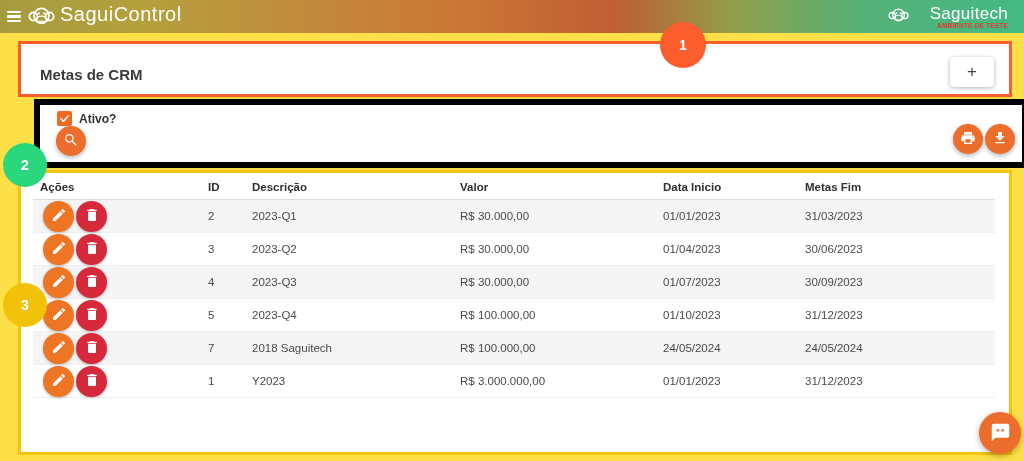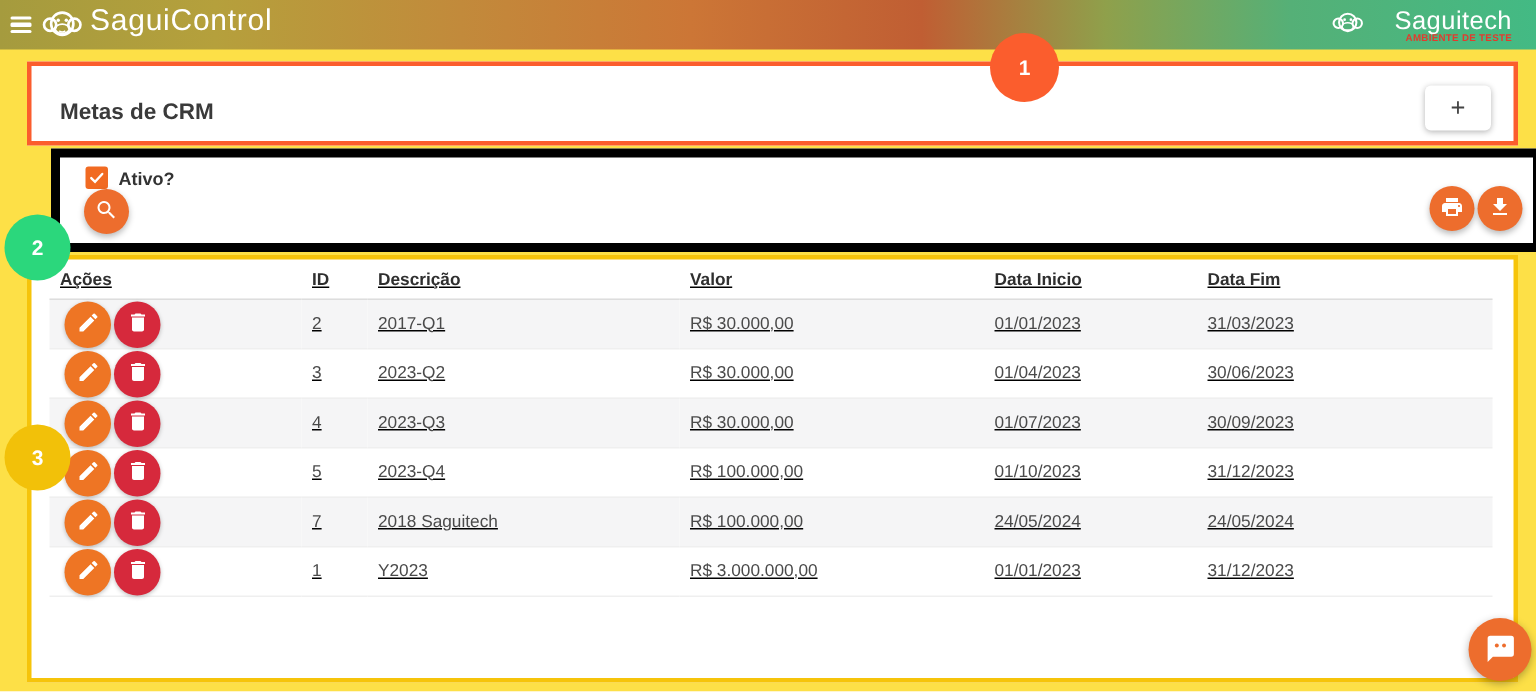--- a/index.html
+++ b/index.html
@@ -50,21 +50,21 @@
     position:absolute; width:30px; height:30px; border-radius:50%; border:none;
     background:#ed6d2d; box-shadow:0 2px 4px rgba(0,0,0,.28);
     display:flex; align-items:center; justify-content:center; cursor:pointer;
   }
   .circle-btn svg { width:16px; height:16px; }
   .search-btn { left:16px; top:21px; }
   .print-btn { left:913px; top:19px; }
   .download-btn { left:945px; top:19px; }
 
   
-  .goals-table { position:absolute; left:12px; top:2px; width:962px; border-collapse:collapse; table-layout:fixed;text-decoration:underline; }
+  .goals-table { position:absolute; left:12px; top:2px; width:962px; border-collapse:collapse; table-layout:fixed; }
   .goals-table th {
     text-align:left; font-size:11.5px; font-weight:bold; color:#2f2f2f;
     height:24px; padding:0 0 0 7px; border-bottom:1px solid #ddd;
   }
   .goals-table td {
     font-size:11.5px; color:#4a4a4a; height:33px; padding:0 0 0 7px;
     border-bottom:1px solid #efefef;
   }
   .goals-table tr.alt td { background:#f5f5f6; }
   .actions-cell { display:flex; align-items:center; gap:2px; padding:1px 0 0 3px; }
@@ -174,41 +174,41 @@
           <col style="width:142px">
           <col style="width:197px">
         </colgroup>
       <thead>
         <tr>
           <th>Ações</th>
           <th>ID</th>
           <th>Descrição</th>
           <th>Valor</th>
           <th>Data Inicio</th>
-          <th>Data Fim</th>
+          <th>Metas Fim</th>
         </tr>
       </thead>
       <tbody>
         <tr class="alt">
           <td>
               <div class="actions-cell">
             <button class="row-btn edit-btn">
                   <span><svg viewBox="0 0 24 24">
                       <path d="M3 17.25V21h3.75L17.8 9.94l-3.75-3.75L3 17.25zM20.7 7.04a1 1 0 0 0 0-1.41l-2.34-2.34a1 1 0 0 0-1.41 0l-1.83 1.83 3.75 3.75 1.83-1.83z" fill="#fff"></path>
                     </svg></span>
                 </button>
             <button class="row-btn delete-btn">
                   <span><svg viewBox="0 0 24 24">
                       <path d="M6 19c0 1.1.9 2 2 2h8c1.1 0 2-.9 2-2V7H6v12zM19 4h-3.5l-1-1h-5l-1 1H5v2h14V4z" fill="#fff"></path>
                     </svg></span>
                 </button>
           </div>
             </td>
           <td>2</td>
-          <td>2017-Q1</td>
+          <td>2023-Q1</td>
           <td>R$ 30.000,00</td>
           <td>01/01/2023</td>
           <td>31/03/2023</td>
         </tr>
         <tr>
           <td>
               <div class="actions-cell">
             <button class="row-btn edit-btn">
                   <span><svg viewBox="0 0 24 24">
                       <path d="M3 17.25V21h3.75L17.8 9.94l-3.75-3.75L3 17.25zM20.7 7.04a1 1 0 0 0 0-1.41l-2.34-2.34a1 1 0 0 0-1.41 0l-1.83 1.83 3.75 3.75 1.83-1.83z" fill="#fff"></path>

